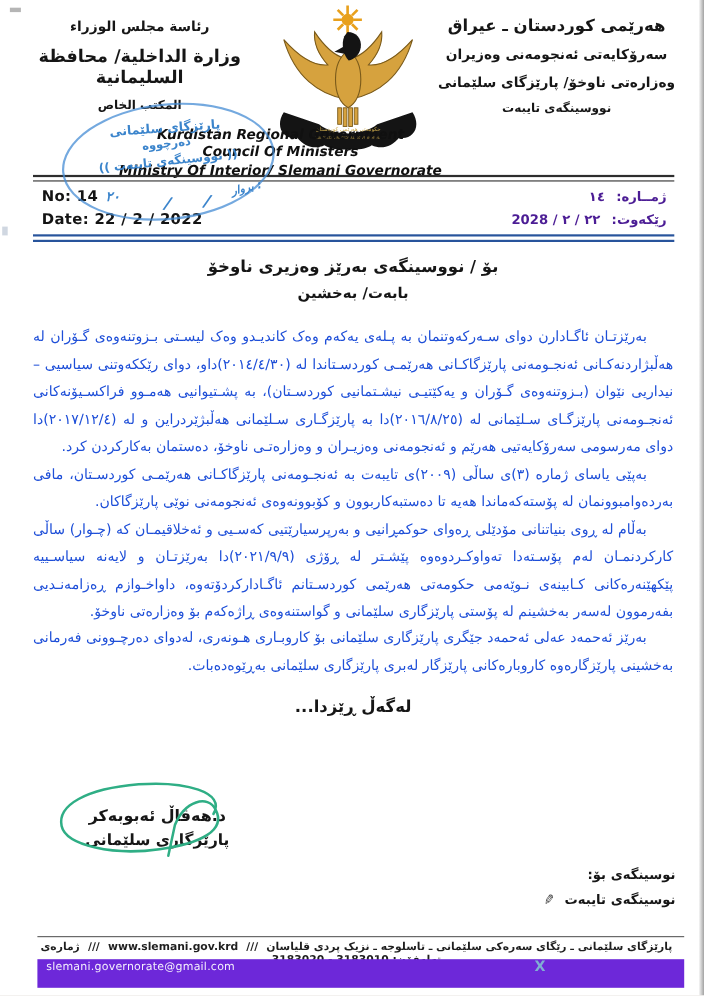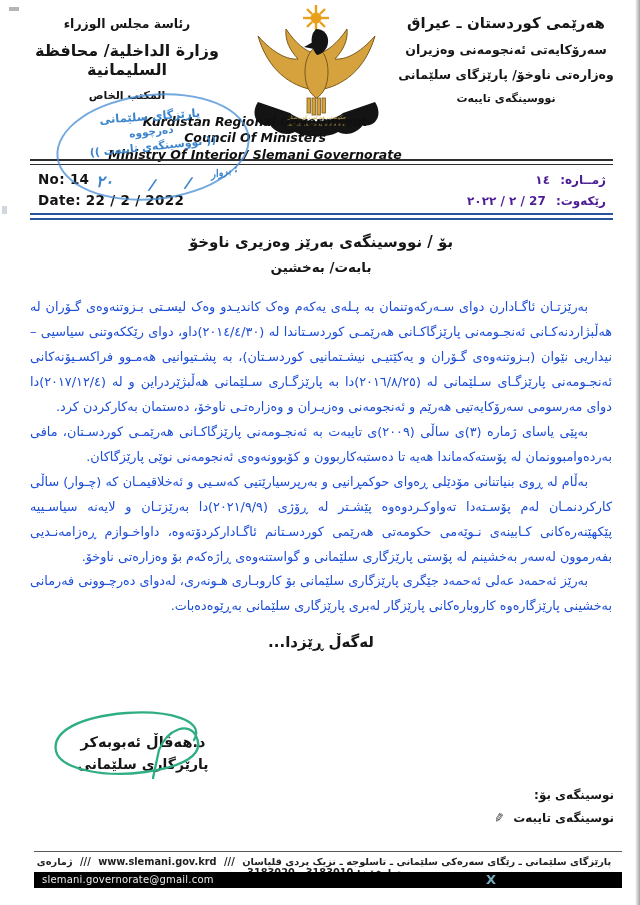--- a/index.html
+++ b/index.html
@@ -48,21 +48,21 @@
 
   
   .stamp { position:absolute; left:56px; top:94px; width:194px; height:106px;
     border:2px solid rgba(70,140,212,.75); border-radius:50%;
     transform:rotate(-6deg); color:#3c85cc; text-align:center; direction:rtl;
     box-sizing:border-box; padding-top:13px; z-index:6; font-weight:bold; }
   .stamp-l1 { font-size:11.5px; transform:rotate(2deg); }
   .stamp-l2 { font-size:10.5px; margin-top:2px; }
   .stamp-l3 { font-size:11px; margin-top:3px; }
   .hw { position:absolute; color:#3c85cc; font-weight:bold; font-style:italic; z-index:7; }
-  .hw-no { left:96px; top:172px; font-size:16px; }
+  .hw-no { left:96px; top:172px; font-size:12px; }
   .hw-s1 { left:150px; top:176px; font-size:15px; transform:rotate(8deg); }
   .hw-s2 { left:186px; top:174px; font-size:15px; transform:rotate(8deg); }
   .hw-date { left:210px; top:166px; font-size:10px; transform:rotate(-14deg); }
 
   
   .letter { position:absolute; top:233px; left:30px; width:582px; direction:rtl; }
   .to-line { text-align:center; font-weight:bold; font-size:15px; }
   .subject-line { text-align:center; font-weight:bold; font-size:13.5px; margin-top:8px; }
   .body-text { margin-top:20px; }
   .body-text p { margin:0; font-size:12.8px; font-weight:normal; line-height:1.95;
@@ -83,22 +83,22 @@
   .pen-icon { display:inline-block; transform:scaleX(-1) rotate(10deg);
     font-weight:normal; font-size:12px; color:#333; margin-right:5px; }
 
   
   .footer-rule { position:absolute; left:34px; right:18px; top:851px;
     border-top:1.5px solid #5a5a5a; }
   .footer-address { position:absolute; left:28px; right:20px; top:856px;
     direction:rtl; text-align:center; font-size:9.8px; font-weight:bold; color:#1f1f1f; }
   .footer-address .ltr { direction:ltr; unicode-bidi:embed; }
   .footer-address .sep { margin:0 4px; color:#1f1f1f; }
-  .footer-bar { position:absolute; left:34px; right:18px; top:872px; height:16px;
-    background:#000000; }
+  .footer-bar { position:absolute; left:34px; right:18px; top:872px; height:26px;
+    background:#6d28d9; }
   .footer-email { position:absolute; left:8px; top:2px; font-size:10px;
     color:rgba(255,255,255,.92); letter-spacing:.2px; }
   .watermark-x { position:absolute; left:452px; top:0px; font-size:13px; font-weight:bold;
     color:rgba(130,190,210,.9); }
 </style>
 </head>
 <body>
 
 <div class="page">
 
@@ -175,21 +175,21 @@
       <span class="val">١٤</span>
     </span>
   </div>
   <div class="ref-row ref-row-date">
     <span class="ref-latin">
       <span>Date:</span>
       <span>22 / 2 / 2022</span>
     </span>
     <span class="ref-ku">
       <span>رێکەوت:</span>
-      <span class="val">27 / ٢ / ٢٠٢٢</span>
+      <span class="val">٢٢ / ٢ / 2028</span>
     </span>
   </div>
 
   <div class="rule-blue"></div>
 
   <div class="stamp">
     <div class="stamp-l1">پارێزگای سلێمانی</div>
     <div class="stamp-l2">دەرچووە</div>
     <div class="stamp-l3">(( نووسینگەی تایبەت ))</div>
   </div>

